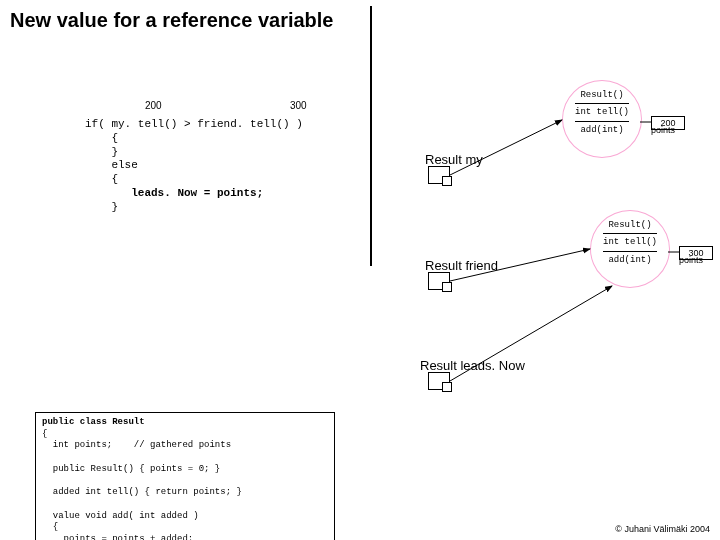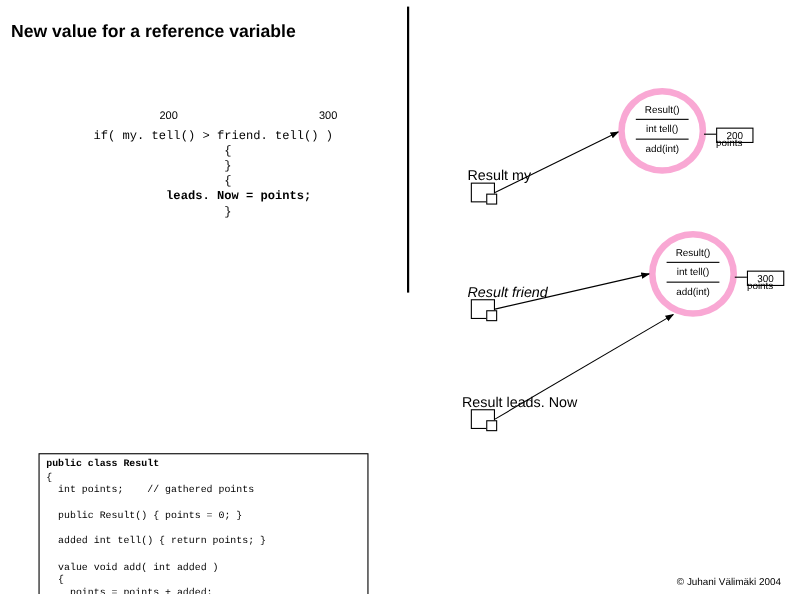--- a/index.html
+++ b/index.html
@@ -7,64 +7,64 @@
     margin: 0; padding: 0;
     width: 720px; height: 540px;
     font-family: Arial, Helvetica, sans-serif;
     font-size: 11px;
     position: relative;
     background: #fff;
     overflow: hidden;
   }
   .title {
     position: absolute;
-    left: 10px; top: 20px;
-    font-size: 16px; font-weight: bold;
+    left: 10px; top: 8px;
+    font-size: 20px; font-weight: bold;
     line-height: 1.2;
     max-width: 340px;
   }
   .divider-v {
     position: absolute;
     left: 370px; top: 6px;
     width: 0; height: 260px;
     border-left: 2px solid #000;
   }
   .num-label { position: absolute; font-size: 10px; }
   .num-200 { left: 145px; top: 100px; }
   .num-300 { left: 290px; top: 100px; }
   .code-if {
     position: absolute;
     left: 85px; top: 118px;
     font-family: "Courier New", monospace;
     font-size: 11px; line-height: 1.25;
     white-space: pre;
-    text-align: center;
   }
   .bold { font-weight: bold; }
   .result-var {
     position: absolute;
     font-size: 13px;
   }
   .var-box {
     position: absolute;
     width: 22px; height: 18px;
     border: 1px solid #000;
     background: #fff;
   }
   .var-sub {
     position: absolute;
     width: 10px; height: 10px;
     border: 1px solid #000;
     background: #fff;
   }
   .obj-ellipse {
     position: absolute;
-    border: 6px solid #f9a8d4;
+    border: 1px solid #f9a8d4;
     border-radius: 50%;
     background: #fff;
+    font-family: Liberation Mono, monospace;
   }
   .obj-line { font-size: 9px; line-height: 1.6; }
   .obj-inner { position:absolute; left:0; right:0; display:flex; flex-direction:column; align-items:center; }
   .obj-sep { width: 70%; border-top: 1px solid #000; margin: 1px 0; }
   .points-label { position:absolute; font-size:9px;margin-top:25px; }
   .points-box {
     position:absolute; width:34px; height:14px;
     border:1px solid #000; font-size:9px;
     display:flex; align-items:center; justify-content:center;
   }
@@ -87,21 +87,21 @@
 </style>
 </head>
 <body>
 
 <div class="title">New value for a reference variable</div>
 <div class="divider-v"></div>
 
 <div class="num-label num-200">200</div>
 <div class="num-label num-300">300</div>
 
-<div class="code-if" id="code-if"><div>if( my. tell() &gt; friend. tell() )</div><div>    {</div><div>    }</div><div>    {</div><div class="bold">       leads. Now = points;</div><div>    }</div></div>
+<div class="code-if" id="code-if"><div>if( my. tell() &gt; friend. tell() )</div><div>    {</div><div>    }</div><div>    else</div><div>    {</div><div class="bold">       leads. Now = points;</div><div>    }</div></div>
 
 <div class="obj-ellipse" style="left:562px; top:80px; width:80px; height:78px;">
   <div class="obj-inner" style="top:7px;">
     <div class="obj-line">Result()</div>
     <div class="obj-sep"></div>
     <div class="obj-line">int tell()</div>
     <div class="obj-sep"></div>
     <div class="obj-line">add(int)</div>
   </div>
 </div>
@@ -117,21 +117,21 @@
     <div class="obj-line">add(int)</div>
   </div>
 </div>
 <div class="points-label" style="left:679px; top:230px;">points</div>
 <div class="points-box" style="left:679px; top:246px;">300</div>
 
 <div class="result-var" style="left:425px; top:152px;">Result my</div>
 <div class="var-box" style="left:428px; top:166px;"></div>
 <div class="var-sub" style="left:442px; top:176px;"></div>
 
-<div class="result-var" style="left:425px; top:258px;font-style:italic;">Result friend</div>
+<div class="result-var" style="left:425px; top:258px;">Result friend</div>
 <div class="var-box" style="left:428px; top:272px;"></div>
 <div class="var-sub" style="left:442px; top:282px;"></div>
 
 <div class="result-var" style="left:420px; top:358px;">Result leads. Now</div>
 <div class="var-box" style="left:428px; top:372px;"></div>
 <div class="var-sub" style="left:442px; top:382px;"></div>
 
 <svg class="overlay">
   <defs>
     <marker id="arr" markerWidth="8" markerHeight="8" refX="7" refY="3" orient="auto">

